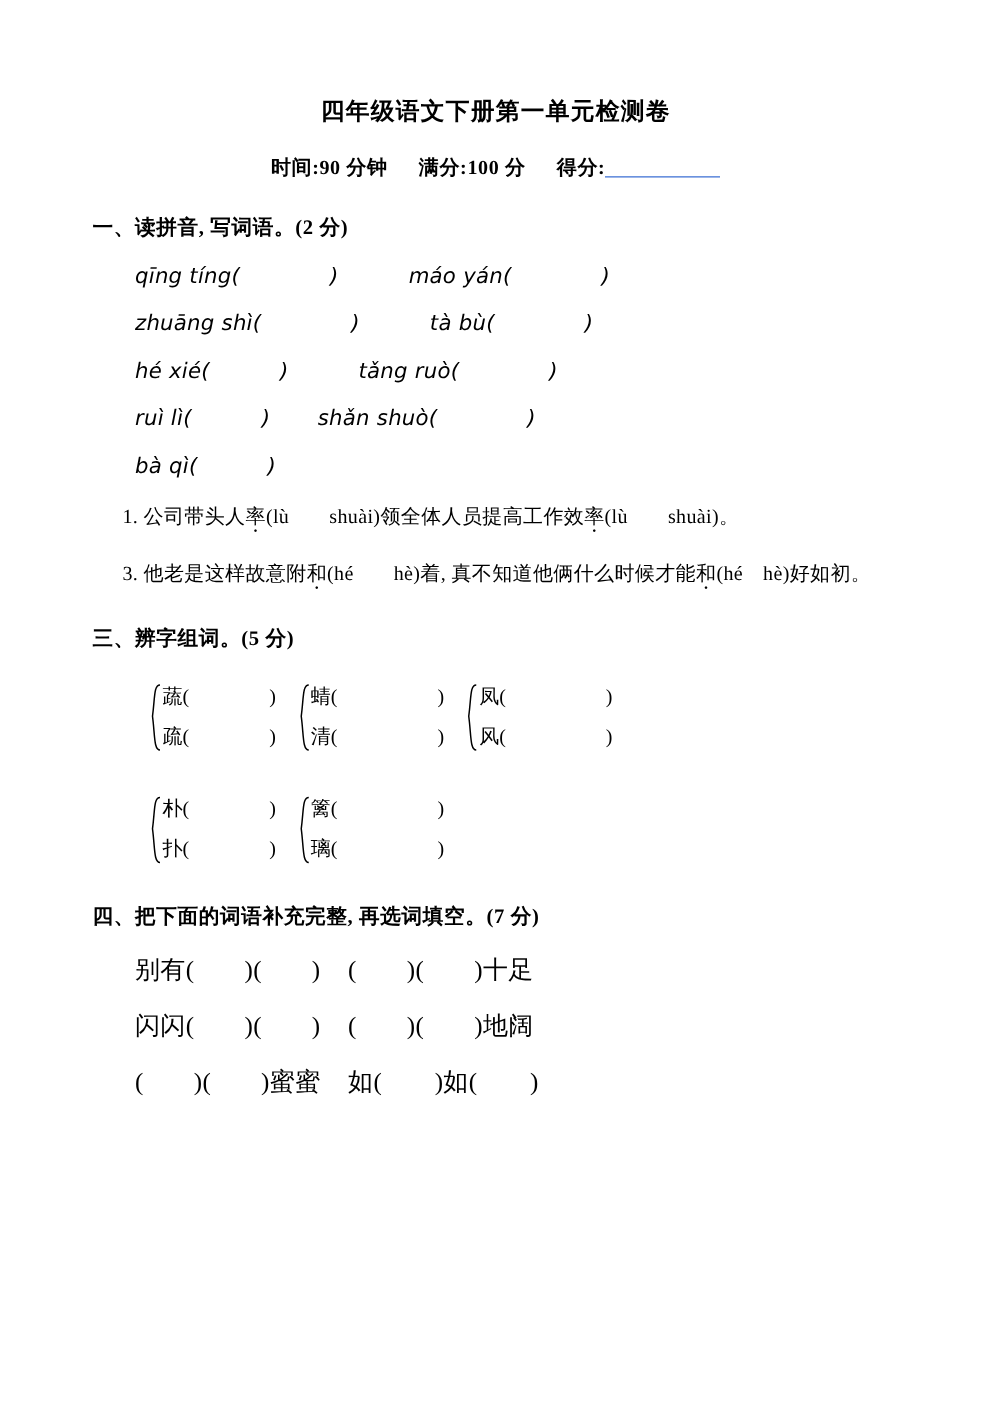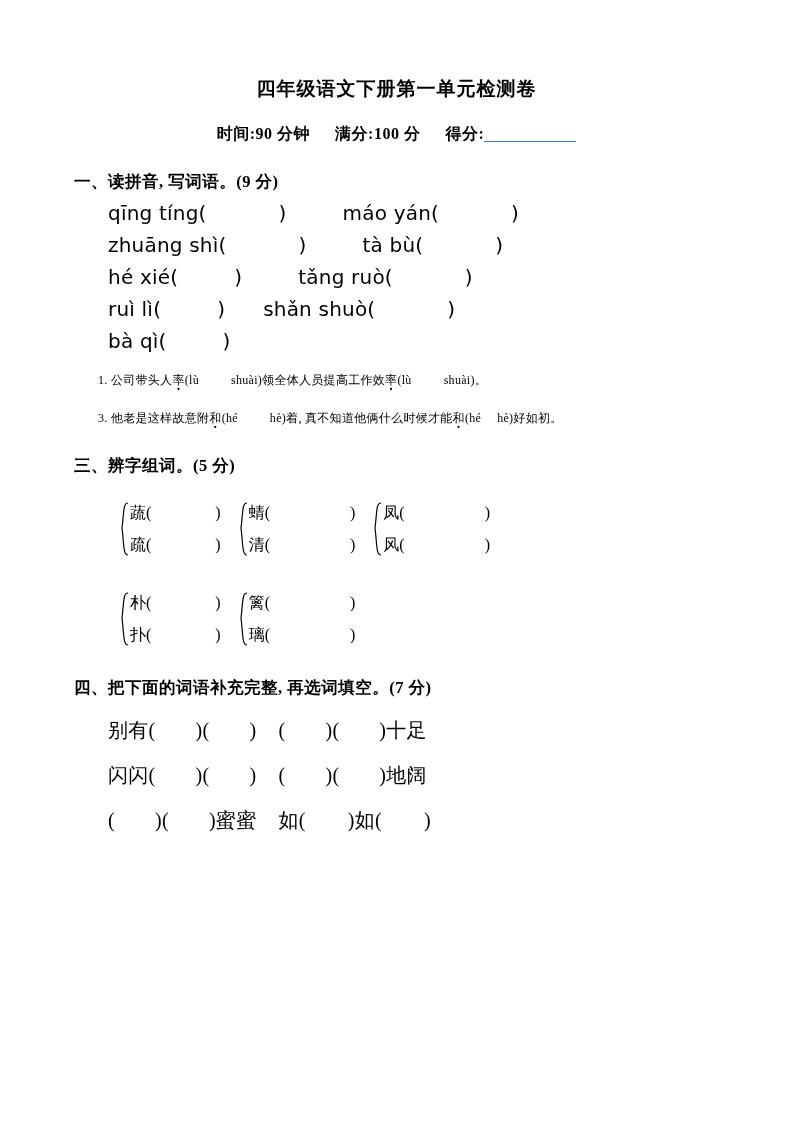--- a/index.html
+++ b/index.html
@@ -48,31 +48,32 @@
     vertical-align: -3px;
   }
   .sec-head {
     font-size: 16.5px;
     font-weight: bold;
     margin-top: 26px;
     letter-spacing: 0.5px;
   }
   .pinyin-row {
     font-family: "DejaVu Sans", sans-serif;
-    font-size: 20px;
-    margin-top: 8px;
+    font-size: 17px;
+    margin-top: 18px;
     padding-left: 34px;
     letter-spacing: 0.2px;
+    font-style: italic;
   }
   .pinyin-row .gap-sm { display:inline-block; width: 38px; }
   .pinyin-row .gap-md { display:inline-block; width: 56px; }
   .pinyin-row .gap-lg { display:inline-block; width: 72px; }
 
   .para {
-    font-size: 12px;
+    font-size: 16px;
     margin-top: 16px;
     line-height: 1.85;
     text-indent: 0;
     letter-spacing: 0.3px;
   }
   .para.indent { padding-left: 24px; text-indent: 0; }
   .dot {
     position: relative;
   }
   .dot::after {
@@ -139,21 +140,21 @@
     <div class="title">四年级语文下册第一单元检测卷</div>
 
     <div class="meta">
       <span>时间:90 分钟</span>
       <span class="sp"></span>
       <span>满分:100 分</span>
       <span class="sp"></span>
       <span>得分:</span><span class="score-line"></span>
     </div>
 
-    <div class="sec-head">一、读拼音, 写词语。(9 分)</div>
+    <div class="sec-head">一、读拼音, 写词语。(2 分)</div>
 
     <div class="pinyin-row">
       <span>qīng tíng(</span><span class="gap-lg"></span><span>)</span><span class="gap-md"></span><span>máo yán(</span><span class="gap-lg"></span><span>)</span>
     </div>
 
     <div class="pinyin-row">
       <span>zhuāng shì(</span><span class="gap-lg"></span><span>)</span><span class="gap-md"></span><span>tà bù(</span><span class="gap-lg"></span><span>)</span>
     </div>
 
     <div class="pinyin-row">

